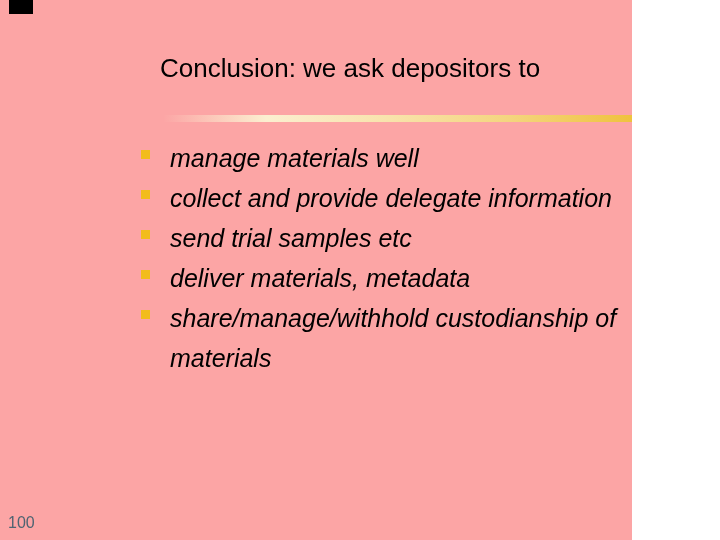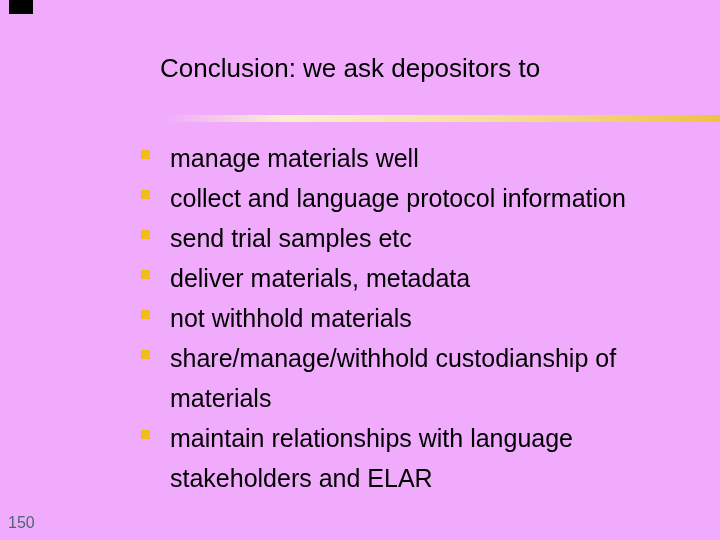--- a/index.html
+++ b/index.html
@@ -2,23 +2,23 @@
 <html style="--accent_gold: #F2BC1B; --bar_gold: #EFC23E; --corner_mark: #000000; --page_number_color: #4F6472;"><head>
 <meta charset="utf-8">
 <style>
   html, body {
     margin: 0;
     padding: 0;
     background: #ffffff;
   }
   .slide {
     position: relative;
-    width: 720px;
+    width: 632px;
     height: 540px;
-    background: #f0abfc;
+    background: #fca5a5;
     overflow: hidden;
     font-family: "Liberation Sans", sans-serif;
   }
   .corner-mark {
     position: absolute;
     left: 9px;
     top: 0;
     width: 24px;
     height: 14px;
     background: var(--corner_mark, #000000);
@@ -49,20 +49,21 @@
   }
   .bullet-list {
     position: absolute;
     left: 141px;
     top: 138px;
     width: 545px;
   }
   .bullet-item {
     display: flex;
     align-items: flex-start;
+    font-style: italic;
   }
   .bullet-square {
     flex: none;
     width: 9px;
     height: 9px;
     margin: 12px 20px 0 0;
     background: var(--accent_gold, #F2BC1B);
   }
   .bullet-text {
     width: 500px;
@@ -90,39 +91,31 @@
 
   <div class="title-rule"></div>
 
   <div class="bullet-list">
     <div class="bullet-item">
       <span class="bullet-square"></span>
       <span class="bullet-text">manage materials well</span>
     </div>
     <div class="bullet-item">
       <span class="bullet-square"></span>
-      <span class="bullet-text">collect and language protocol information</span>
+      <span class="bullet-text">collect and provide delegate information</span>
     </div>
     <div class="bullet-item">
       <span class="bullet-square"></span>
       <span class="bullet-text">send trial samples etc</span>
     </div>
     <div class="bullet-item">
       <span class="bullet-square"></span>
       <span class="bullet-text">deliver materials, metadata</span>
     </div>
     <div class="bullet-item">
       <span class="bullet-square"></span>
-      <span class="bullet-text">not withhold materials</span>
-    </div>
-    <div class="bullet-item">
-      <span class="bullet-square"></span>
       <span class="bullet-text">share/manage/withhold custodianship of materials</span>
-    </div>
-    <div class="bullet-item">
-      <span class="bullet-square"></span>
-      <span class="bullet-text">maintain relationships with language stakeholders and ELAR</span>
     </div>
   </div>
 
-  <div class="page-number">150</div>
+  <div class="page-number">100</div>
 
 </div>
 
 </body></html>

